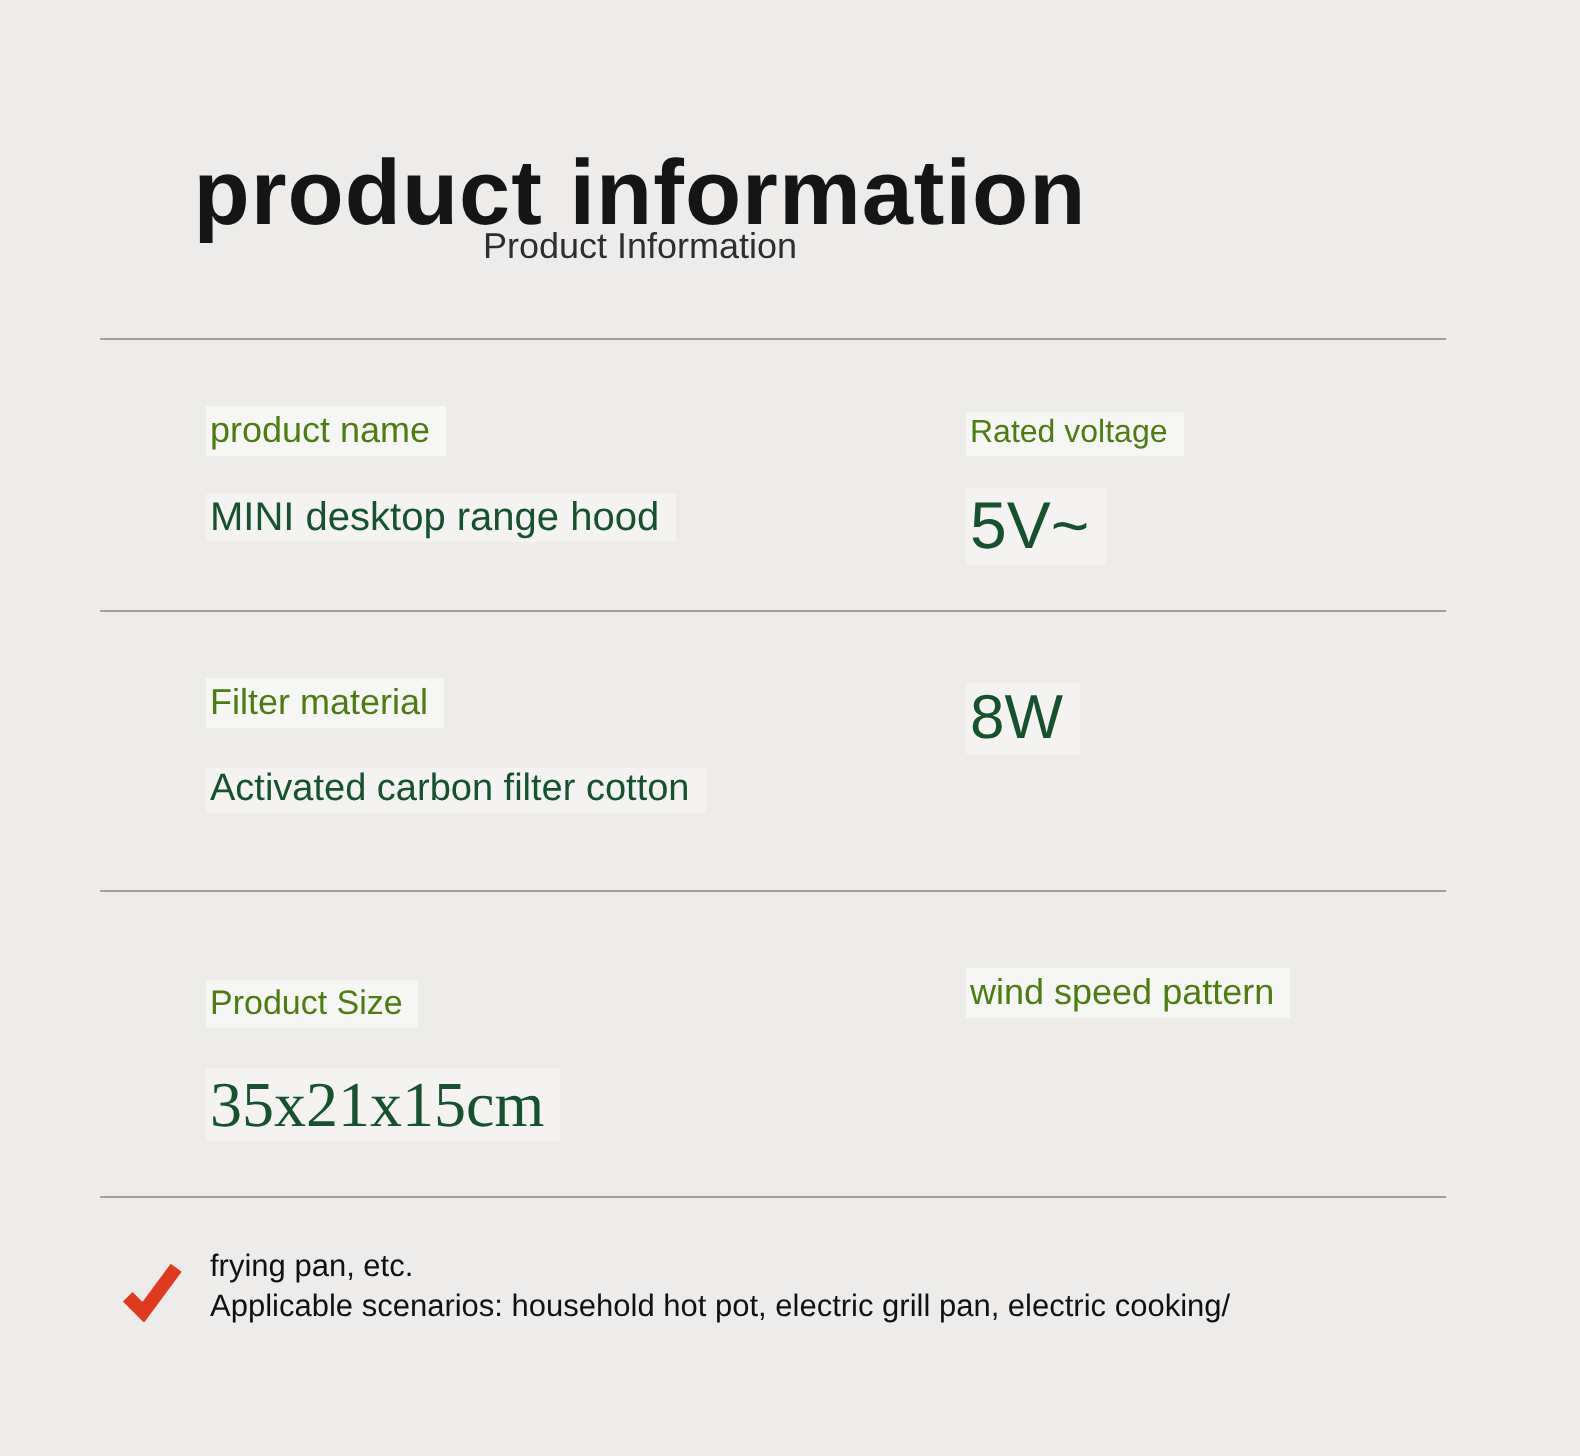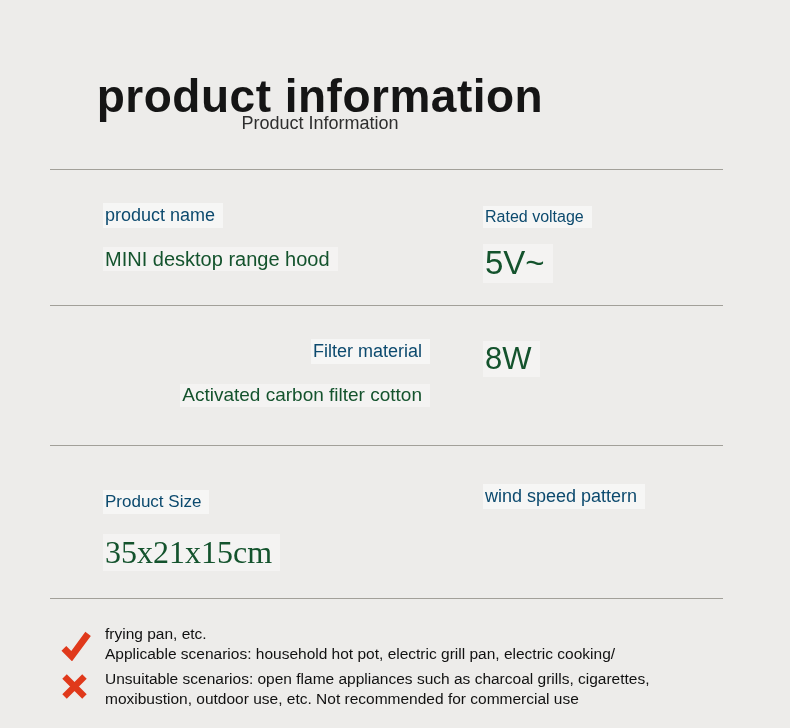--- a/index.html
+++ b/index.html
@@ -37,37 +37,37 @@
   }
   .row-1 { height: 136px; }
   .row-2 { height: 140px; }
   .row-3 { height: 153px; }
   .cell { box-sizing: border-box; }
   .cell-left  { width: 380px; padding-left: 55px; }
   .cell-right { flex: 1;      padding-left: 55px; }
 
   .spec-label {
     display: inline-block;
-    color: #0c4a6e; font-weight: 400;
+    color: #4d7c0f; font-weight: 400;
     background: rgba(255,255,255,0.5);
     padding: 2px 8px 2px 2px; margin-left: -2px;
     line-height: 1.15;
   }
   .spec-value {
     display: inline-block;
     color: #14532d;
     background: rgba(255,255,255,0.4);
     padding: 1px 8px 1px 2px; margin-left: -2px;
     line-height: 1.1;
   }
 
   
   .r1l { padding-top: 33px; } .r1l .spec-label { font-size: 18px; margin-bottom: 19px; } .r1l .spec-value { font-size: 20px; }
   .r1r { padding-top: 36px; } .r1r .spec-label { font-size: 16px; margin-bottom: 16px; } .r1r .spec-value { font-size: 33px; }
-  .r2l { padding-top: 33px; text-align: right; } .r2l .spec-label { font-size: 18px; margin-bottom: 20px; } .r2l .spec-value { font-size: 19px; }
+  .r2l { padding-top: 33px; } .r2l .spec-label { font-size: 18px; margin-bottom: 20px; } .r2l .spec-value { font-size: 19px; }
   .r2r { padding-top: 35px; } .r2r .spec-label { font-size: 16px; margin-bottom: 13px; } .r2r .spec-value { font-size: 31px; }
   .r3l { padding-top: 44px; } .r3l .spec-label { font-size: 17px; margin-bottom: 20px; text-align: right; } .r3l .spec-value { font-size: 32px; font-family: Liberation Serif, serif; }
   .r3r { padding-top: 38px; } .r3r .spec-label { font-size: 18px; margin-bottom: 21px; } .r3r .spec-value { font-size: 20px; }
 
   
   .notes {
     position: absolute; top: 622px; left: 60px; width: 680px;
   }
   .note { display: flex; align-items: flex-start; margin-bottom: 3px; }
   .note-icon-wrap { width: 45px; flex: 0 0 45px; }
@@ -129,27 +129,16 @@
         <svg class="note-icon check" width="31" height="31" viewBox="0 0 32 32" style="color: rgb(224, 57, 27);">
           <path d="M4 19 L12 27 L29 4" fill="none" stroke="currentColor" stroke-width="7" stroke-linecap="butt" stroke-linejoin="miter"></path>
         </svg>
       </div>
       <div class="note-text">
         <div>frying pan, etc.</div>
         <div>Applicable scenarios: household hot pot, electric grill pan, electric cooking/</div>
       </div>
     </div>
 
-    <div class="note">
-      <div class="note-icon-wrap">
-        <svg class="note-icon cross" width="29" height="29" viewBox="0 0 32 32" style="color: rgb(224, 57, 27);">
-          <path d="M5 5 L27 27 M27 5 L5 27" fill="none" stroke="currentColor" stroke-width="7" stroke-linecap="butt"></path>
-        </svg>
-      </div>
-      <div class="note-text">
-        <div>Unsuitable scenarios: open flame appliances such as charcoal grills, cigarettes,</div>
-        <div>moxibustion, outdoor use, etc. Not recommended for commercial use</div>
-      </div>
-    </div>
 
   </div>
 
 </div>
 
 </body></html>

